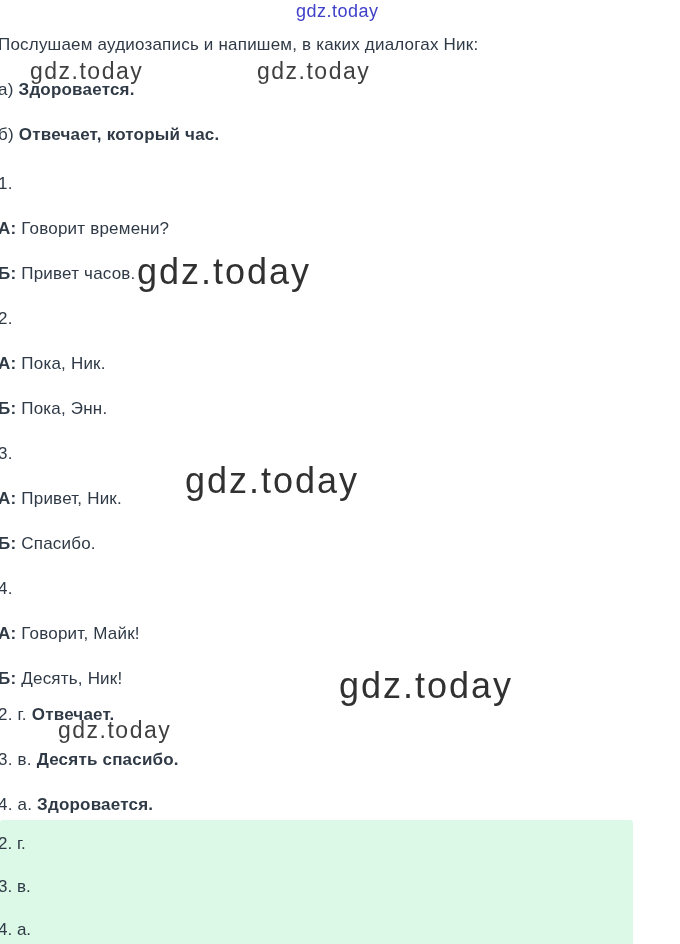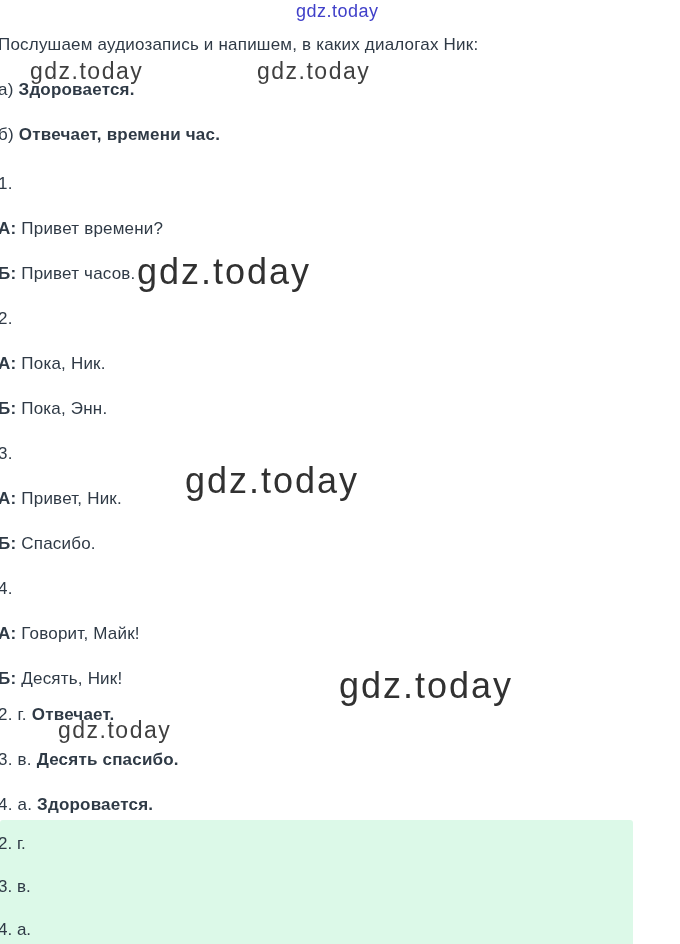--- a/index.html
+++ b/index.html
@@ -102,26 +102,26 @@
   <div class="wm wm-big wm-b2">gdz.today</div>
   <div class="wm wm-big wm-b3">gdz.today</div>
   <div class="wm wm-small wm-s3">gdz.today</div>
 
   <div class="line title">Послушаем аудиозапись и напишем, в каких диалогах Ник:</div>
 
   <div class="line l-task0">
     <span class="tkey">а)</span><span class="ttext">Здоровается.</span>
   </div>
   <div class="line l-task1">
-    <span class="tkey">б)</span><span class="ttext">Отвечает, времени час.</span>
+    <span class="tkey">б)</span><span class="ttext">Отвечает, который час.</span>
   </div>
 
   <div class="line num l-d0n">1.</div>
   <div class="line l-d0a">
-    <span class="speaker">А:</span><span class="dtext">Привет времени?</span>
+    <span class="speaker">А:</span><span class="dtext">Говорит времени?</span>
   </div>
   <div class="line l-d0b">
     <span class="speaker">Б:</span><span class="dtext">Привет часов.</span>
   </div>
 
   <div class="line num l-d1n">2.</div>
   <div class="line l-d1a">
     <span class="speaker">А:</span><span class="dtext">Пока, Ник.</span>
   </div>
   <div class="line l-d1b">

